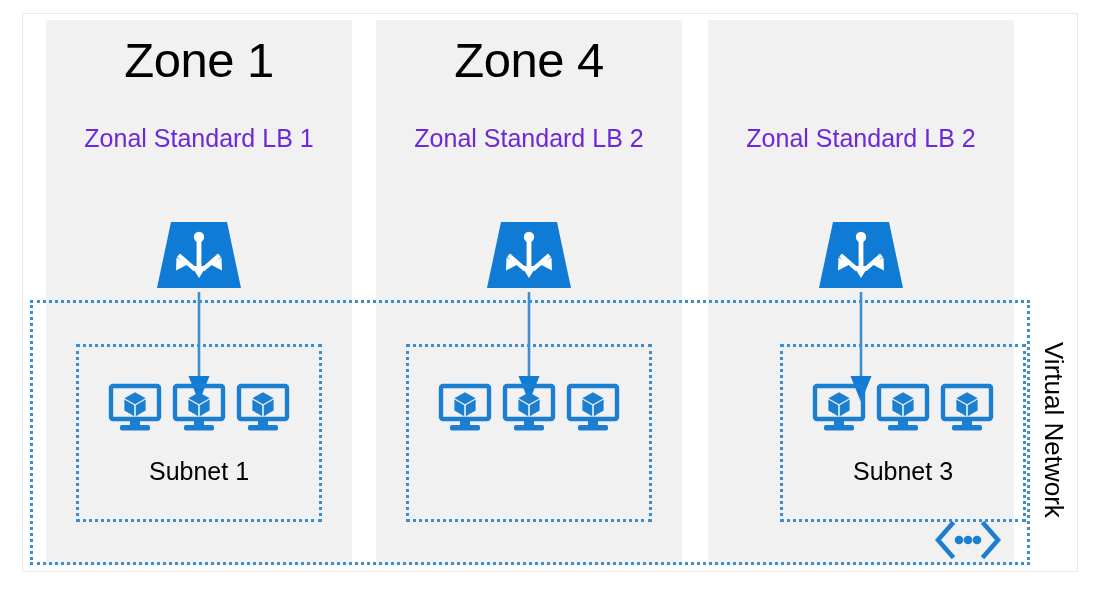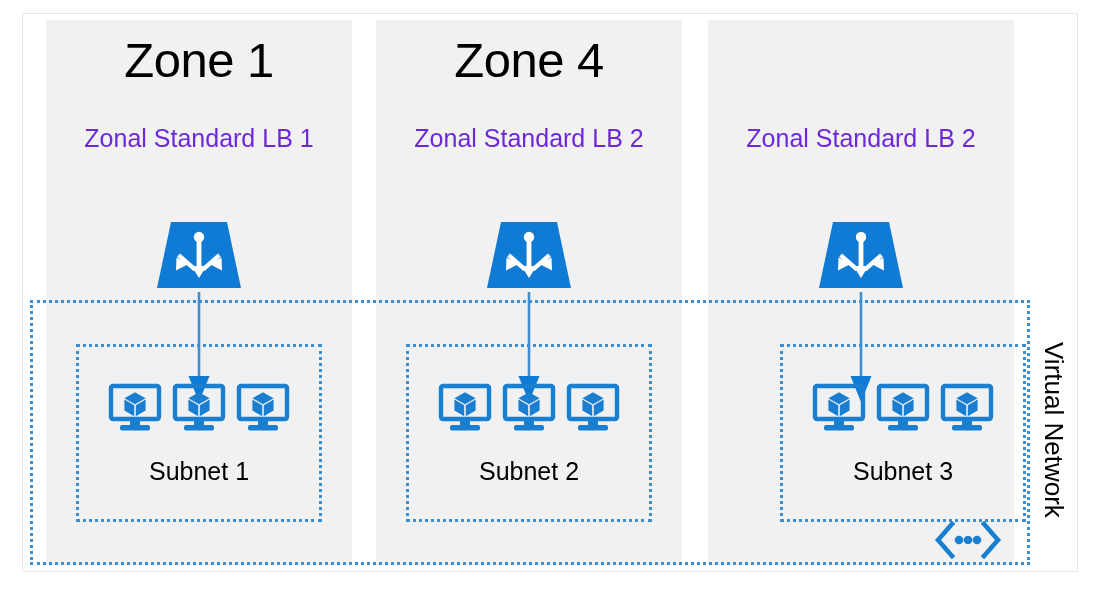--- a/index.html
+++ b/index.html
@@ -327,21 +327,20 @@
         <rect x="4" y="7" width="48" height="33" rx="2" fill="none" stroke="#1b7fd1" stroke-width="4.4"></rect>
         <rect x="23" y="40" width="10" height="7" fill="#1b7fd1"></rect>
         <rect x="13" y="46" width="30" height="5.5" rx="2" fill="#1b7fd1"></rect>
         <g fill="#1b7fd1">
           <polygon points="28,13.2 38.6,19.2 28,25.2 17.4,19.2"></polygon>
           <polygon points="17.4,20.6 27.2,26.3 27.2,37.2 17.4,31.5"></polygon>
           <polygon points="38.6,20.6 28.8,26.3 28.8,37.2 38.6,31.5"></polygon>
         </g>
       </svg>
     </div>
-    <div class="subnet-label">Subnet 2</div>
   </div>
 
   <div class="subnet-box s3">
     <div class="vm-row">
       <svg class="vm-icon" viewBox="0 0 56 56" xmlns="http://www.w3.org/2000/svg">
         <rect x="4" y="7" width="48" height="33" rx="2" fill="none" stroke="#1b7fd1" stroke-width="4.4"></rect>
         <rect x="23" y="40" width="10" height="7" fill="#1b7fd1"></rect>
         <rect x="13" y="46" width="30" height="5.5" rx="2" fill="#1b7fd1"></rect>
         <g fill="#1b7fd1">
           <polygon points="28,13.2 38.6,19.2 28,25.2 17.4,19.2"></polygon>

